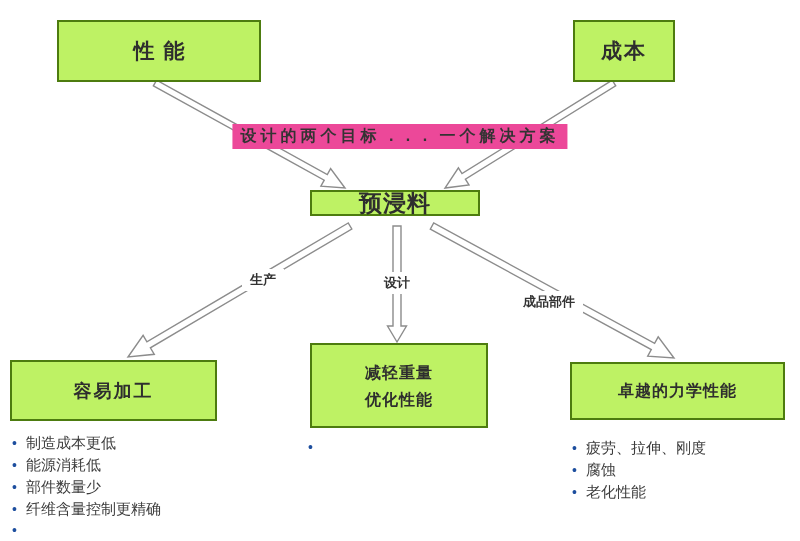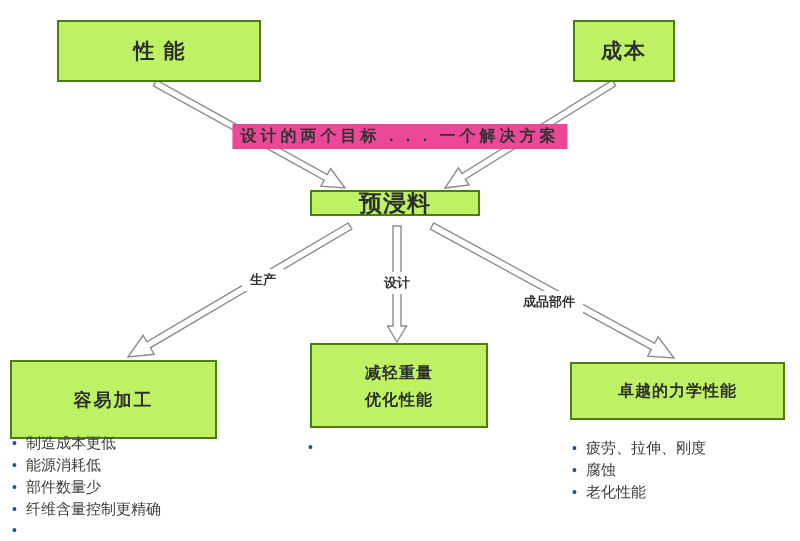--- a/index.html
+++ b/index.html
@@ -10,21 +10,21 @@
   #connectors{position:absolute;left:0;top:0;width:800px;height:541px;}
   .box{
     position:absolute;box-sizing:border-box;
     background:#bef264;border:2px solid #4d7c0f;
     display:flex;align-items:center;justify-content:center;
     font-weight:600;color:#2e2e2e;text-align:center;white-space:nowrap;
   }
   #perf-box{left:57px;top:20px;width:204px;height:62px;font-size:21px;letter-spacing:9px;padding-left:9px;}
   #cost-box{left:573px;top:20px;width:102px;height:62px;font-size:21px;letter-spacing:2px;padding-left:0;text-align:center;}
   #prepreg-box{left:310px;top:190px;width:170px;height:26px;font-size:23px;letter-spacing:1px;}
-  #easy-box{left:10px;top:360px;width:207px;height:79px;font-size:18px;letter-spacing:2px;}
+  #easy-box{left:10px;top:360px;width:207px;height:61px;font-size:18px;letter-spacing:2px;}
   #weight-box{left:310px;top:343px;width:178px;height:85px;font-size:16px;flex-direction:column;line-height:27px;letter-spacing:1px;}
   #mech-box{left:570px;top:362px;width:215px;height:58px;font-size:16px;letter-spacing:1px;text-align:center;}
   .goal-text{
     position:absolute;left:400px;top:124px;transform:translateX(-50%);
     background:#ec4899;padding:2px 8px;font-size:16px;font-weight:bold;
     letter-spacing:4px;color:#333;white-space:nowrap;
   }
   .branch-label{
     position:absolute;transform:translateX(-50%);background:#ffffff;
     padding:2px 8px;font-size:13px;font-weight:600;color:#333;white-space:nowrap;

